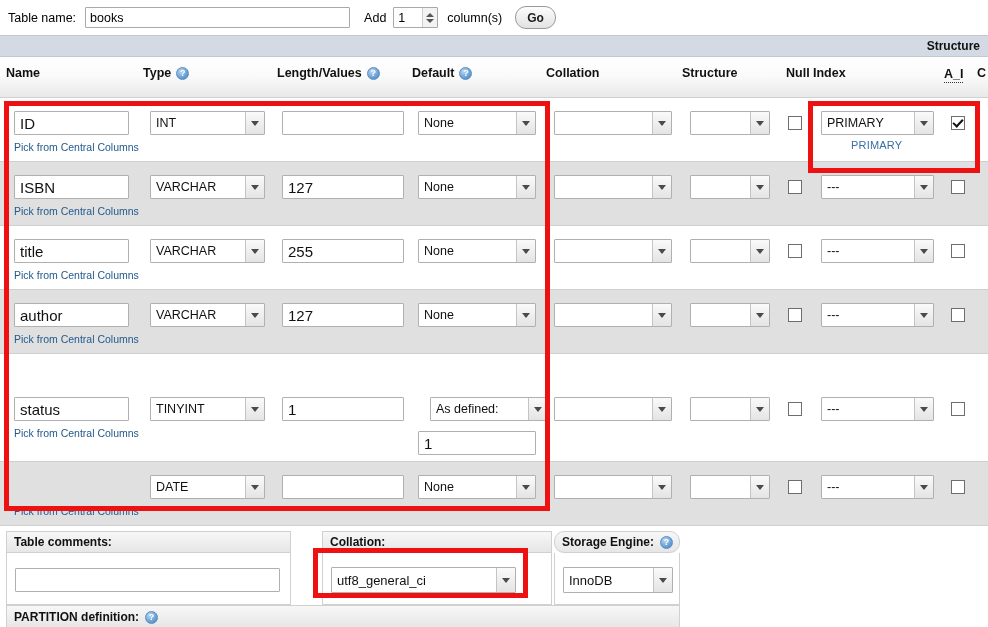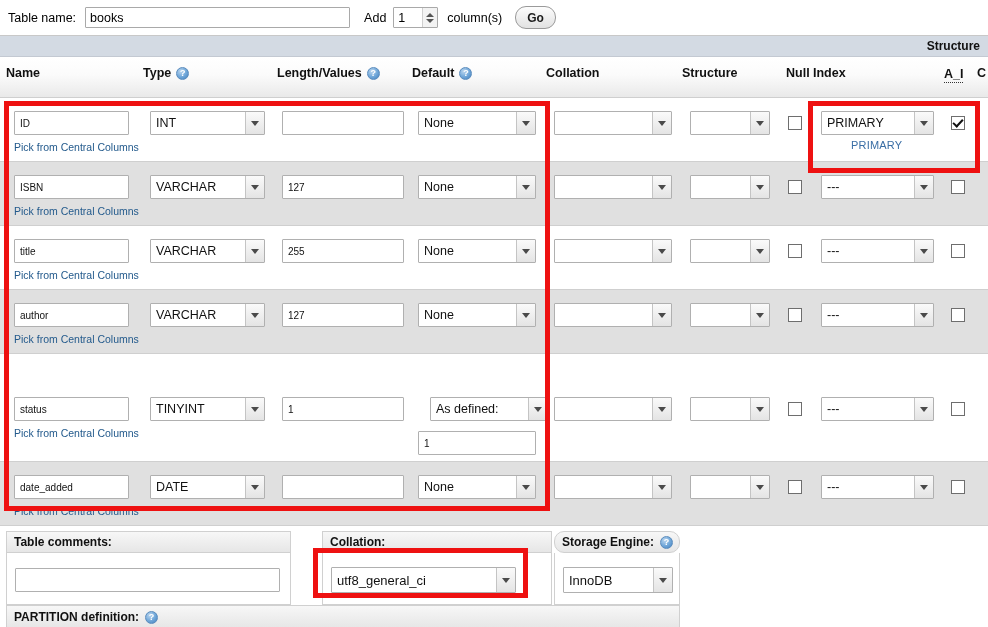--- a/index.html
+++ b/index.html
@@ -157,21 +157,21 @@
   .row.h77  { height: 77px; margin-top: 30px; }
 
   .cell { position: absolute; }
 
   .txt-in {
     border: 1px solid #b0b0b0;
     background: #ffffff;
     height: 24px;
     box-sizing: border-box;
     font-family: "Liberation Sans", sans-serif;
-    font-size: 10px;
+    font-size: 15px;
     color: #111;
     padding: 0 5px;
     border-radius: 1px;
   }
 
   
   .sel {
     height: 24px;
     border: 1px solid #b0b0b0;
     background: #ffffff;
@@ -526,21 +526,20 @@
           <span class="arw"></span>
         </div>
       </div>
     <div class="cell" style="left:951px; top:18px;">
         <div class="chk"></div>
       </div>
     <div class="cell" style="left:14px;  top:42px;"><span class="centrallink">Pick from Central Columns</span></div>
   </div>
 
   <div class="row even h63">
-    <div class="cell" style="left:14px;  top:13px;"><input class="txt-in" style="width: 115px;" value="date_added"></div>
     <div class="cell" style="left:150px; top:13px;">
         <div class="sel" style="width:115px;">
           <span class="val">DATE</span>
           <span class="arw"></span>
         </div>
       </div>
     <div class="cell" style="left:282px; top:13px;"><input class="txt-in" style="width: 122px;" value=""></div>
     <div class="cell" style="left:418px; top:13px;">
         <div class="sel" style="width:118px;">
           <span class="val">None</span>

